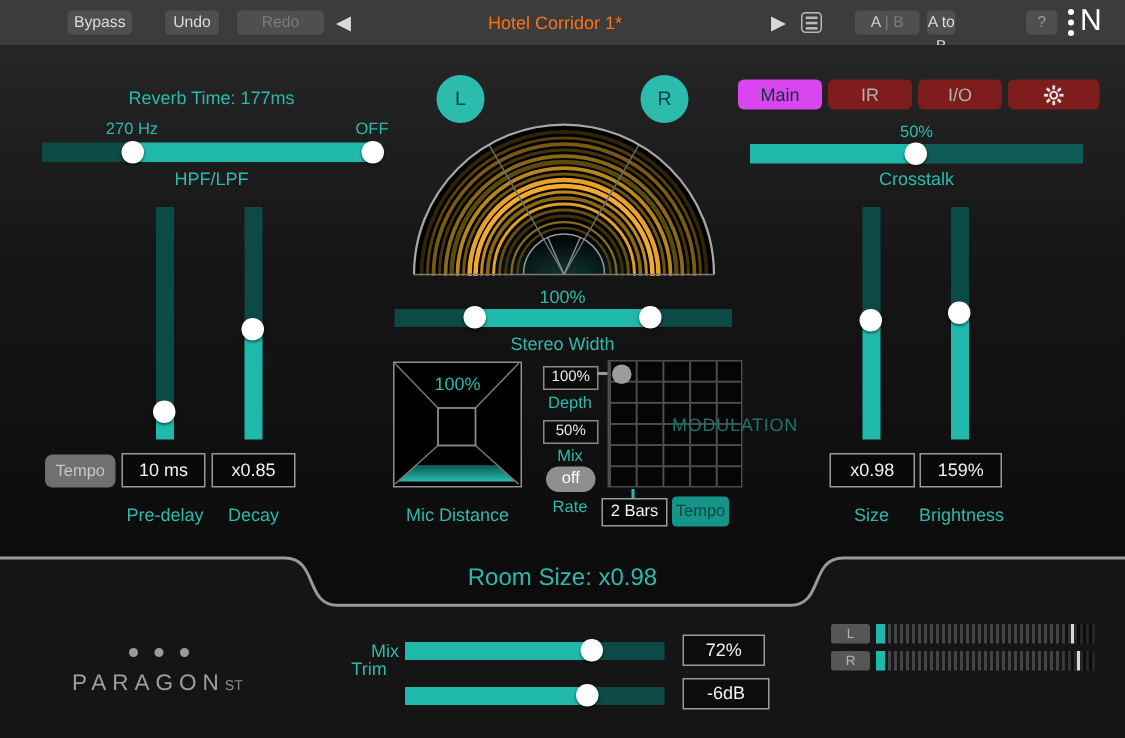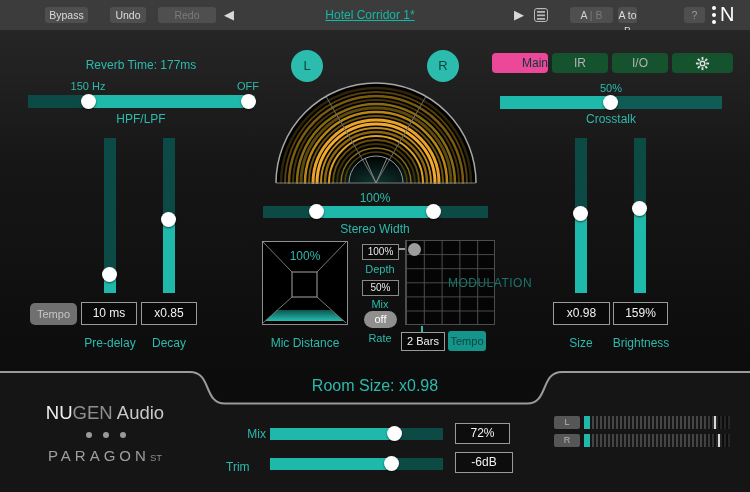--- a/index.html
+++ b/index.html
@@ -6,37 +6,37 @@
   *{box-sizing:border-box;}
   #app{position:relative;width:750px;height:492px;overflow:hidden;
        font-family:"Liberation Sans","DejaVu Sans",sans-serif;background:#0c0c0c;}
   .abs{position:absolute;}
   
   .topbar{left:0;top:0;width:750px;height:30px;background:#3c3c3c;}
   .tb-btn{height:16px;background:#4f4f4f;border-radius:3px;color:#dcdcdc;
           font-size:10.5px;text-align:center;line-height:16px;top:7px;}
   .tb-btn.dim{color:#7b7b7b;}
   .tb-arrow{color:#d8d8d8;font-size:13px;top:8px;line-height:14px;}
-  .tb-title{color:#14b8a6;font-size:12px;top:8px;width:220px;text-align:center;text-decoration:underline;}
+  .tb-title{color:#f97316;font-size:12px;top:8px;width:220px;text-align:center;}
   
   .tl{color:#2cbaac;font-size:12px;text-align:center;}
   .tl-sm{color:#2cbaac;font-size:11px;text-align:center;}
   
   .htrack{height:13px;}
   .vtrack{width:12px;height:155px;top:138px;}
   .handle{width:15px;height:15px;border-radius:50%;background:#fff;box-shadow:0 1px 2px rgba(0,0,0,.6);}
   
   .vbox{border:1px solid #9a9a9a;background:rgba(0,0,0,.35);color:#f2f2f2;
         font-size:12px;text-align:center;}
   .vbox-sm{border:1px solid #8a8a8a;background:rgba(0,0,0,.35);color:#e8e8e8;
         font-size:10px;text-align:center;}
   .gray-pill{background:#707070;border-radius:5px;color:#c6c6c6;font-size:11px;text-align:center;}
-  .tab{height:20px;border-radius:4px;background:#14532d;color:#b2b2b2;font-size:12px;
+  .tab{height:20px;border-radius:4px;background:#7f1d1d;color:#b2b2b2;font-size:12px;
        text-align:center;line-height:20px;top:53px;}
-  .tab.active{background:#ec4899;color:#073a36;text-align:right;}
+  .tab.active{background:#d946ef;color:#073a36;}
   .circ{width:32px;height:32px;border-radius:50%;background:#2bbcae;color:#0d4742;
         font-size:13px;text-align:center;line-height:32px;top:50px;}
   
   .modgrid{left:405px;top:240px;width:90px;height:85px;background:#050505;
      border:1px solid #4d4d4d;
      background-image:linear-gradient(90deg,#4d4d4d 1px,transparent 1px),
                       linear-gradient(0deg,#4d4d4d 1px,transparent 1px);
      background-size:17.8px 14.1px;}
   
   .footer{left:0;top:371px;width:750px;height:121px;background:#151515;}
@@ -69,21 +69,21 @@
     <div style="width:4px;height:4px;border-radius:50%;background:#fff;margin:1px 0 3px;"></div>
     <div style="width:4px;height:4px;border-radius:50%;background:#fff;margin:0 0 3px;"></div>
     <div style="width:4px;height:4px;border-radius:50%;background:#fff;"></div>
   </div>
   <div class="abs" style="left:720px;top:3px;color:#fff;font-size:20px;font-weight:400;">N</div>
 
   <div class="abs" style="left:0;top:30px;width:750px;height:341px;
        background:linear-gradient(#262626,#161616 40%,#0c0c0c);"></div>
 
   <div class="abs tl" style="left:31px;top:58px;width:220px;">Reverb Time: 177ms</div>
-  <div class="abs tl-sm" style="left:58px;top:80px;width:60px;">150 Hz</div>
+  <div class="abs tl-sm" style="left:58px;top:80px;width:60px;">270 Hz</div>
   <div class="abs tl-sm" style="left:228px;top:80px;width:40px;">OFF</div>
   <div class="abs htrack" style="left:28px;top:95px;width:227px;
        background:linear-gradient(90deg,#0c4a45 0 26%,#1fb9ab 26% 97%,#0c4a45 97%);"></div>
   <div class="abs handle" style="left:81px;top:94px;"></div>
   <div class="abs handle" style="left:241px;top:94px;"></div>
   <div class="abs tl" style="left:31px;top:112px;width:220px;">HPF/LPF</div>
 
   <div class="abs vtrack" style="left:104px;background:linear-gradient(180deg,#0c4a45 0 88%,#1fb9ab 88%);"></div>
   <div class="abs handle" style="left:102px;top:267px;"></div>
   <div class="abs vtrack" style="left:163px;background:linear-gradient(180deg,#0c4a45 0 53%,#1fb9ab 53%);"></div>
@@ -214,39 +214,36 @@
   <div class="abs tl" style="left:551px;top:336px;width:60px;">Size</div>
   <div class="abs tl" style="left:605px;top:336px;width:72px;">Brightness</div>
 
   <div class="abs footer"></div>
   <svg class="abs" style="left:0;top:370px;" width="750" height="36" viewBox="0 0 750 36">
     <path d="M190,2 C212,2 203,33.5 225,33.5 L527,33.5 C549,33.5 540,2 562,2 L562,0 L190,0 Z" fill="#0c0c0c"></path>
     <path d="M0,2 L190,2 C212,2 203,33.5 225,33.5 L527,33.5 C549,33.5 540,2 562,2 L750,2" fill="none" stroke="#9a9a9a" stroke-width="2"></path>
   </svg>
   <div class="abs" style="left:255px;top:377px;width:240px;text-align:center;color:#2cbaac;font-size:16px;">Room Size: x0.98</div>
 
-  <div class="abs" style="left:10px;top:402px;width:190px;text-align:center;font-size:18.5px;">
-    <span style="color:#efefef;">NU</span><span style="color:#8f8f8f;">GEN</span><span style="color:#c9c9c9;white-space:pre;"> Audio</span>
-  </div>
   <div class="abs" style="left:86px;top:432px;width:40px;display:flex;justify-content:space-between;">
     <div style="width:6px;height:6px;border-radius:50%;background:#9a9a9a;"></div>
     <div style="width:6px;height:6px;border-radius:50%;background:#9a9a9a;"></div>
     <div style="width:6px;height:6px;border-radius:50%;background:#9a9a9a;"></div>
   </div>
   <div class="abs" style="left:10px;top:447px;width:190px;text-align:center;">
     <span style="color:#9f9f9f;font-size:15px;letter-spacing:4px;">PARAGON</span><span style="color:#8a8a8a;font-size:9.5px;">ST</span>
   </div>
 
   <div class="abs tl" style="left:226px;top:427px;width:40px;text-align:right;">Mix</div>
   <div class="abs htrack" style="left:270px;top:428px;width:173px;height:12px;
        background:linear-gradient(90deg,#1fb9ab 0 72%,#0d4a45 72%);"></div>
   <div class="abs handle" style="left:387px;top:426px;"></div>
   <div class="abs vbox" style="left:455px;top:423px;width:55px;height:21px;line-height:19px;">72%</div>
 
-  <div class="abs tl" style="left:226px;top:460px;width:40px;text-align:left;">Trim</div>
+  <div class="abs tl" style="left:226px;top:439px;width:40px;text-align:center;">Trim</div>
   <div class="abs htrack" style="left:270px;top:458px;width:173px;height:12px;
        background:linear-gradient(90deg,#1fb9ab 0 70.5%,#0d4a45 70.5%);"></div>
   <div class="abs handle" style="left:384px;top:456px;"></div>
   <div class="abs vbox" style="left:455px;top:452px;width:58px;height:21px;line-height:19px;">-6dB</div>
 
   <div class="abs meter-lbl" style="left:554px;top:416px;">L</div>
   <div class="abs meter-stripes" style="left:584px;top:416px;width:146px;height:13px;">
     <div class="abs meter-dim" style="left:0;top:0;width:146px;height:13px;"></div>
     <div class="abs" style="left:0;top:0;width:6px;height:13px;background:#1fb9ab;"></div>
     <div class="abs" style="left:130px;top:0;width:2px;height:13px;background:#d8d8d8;"></div>

